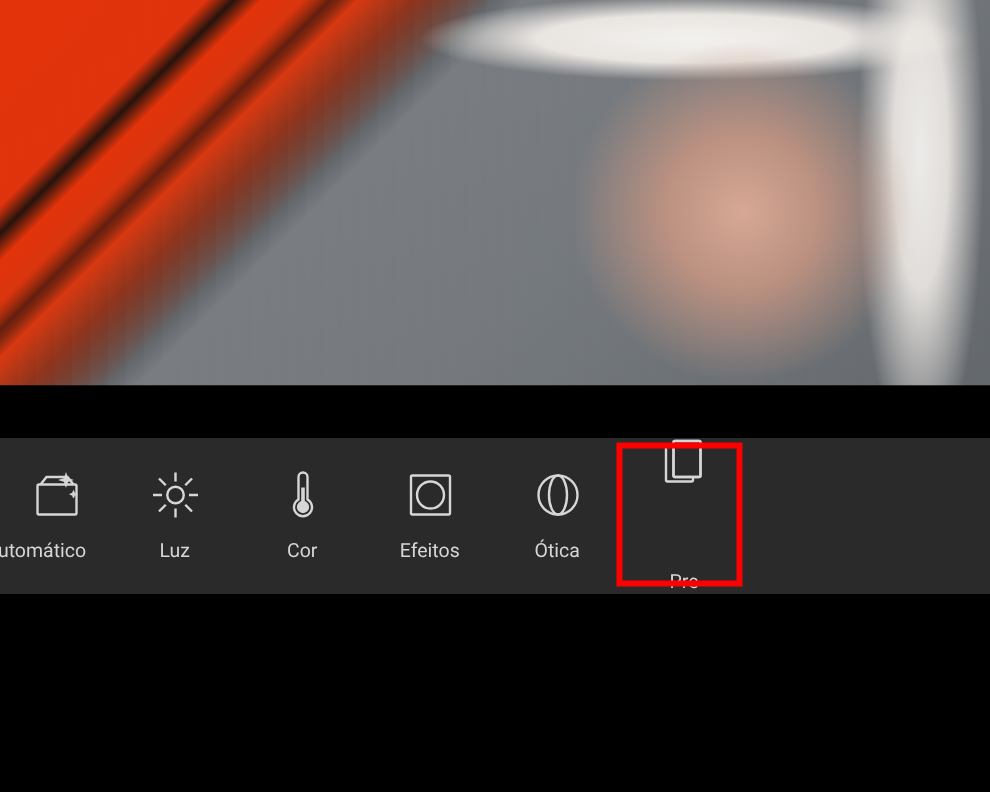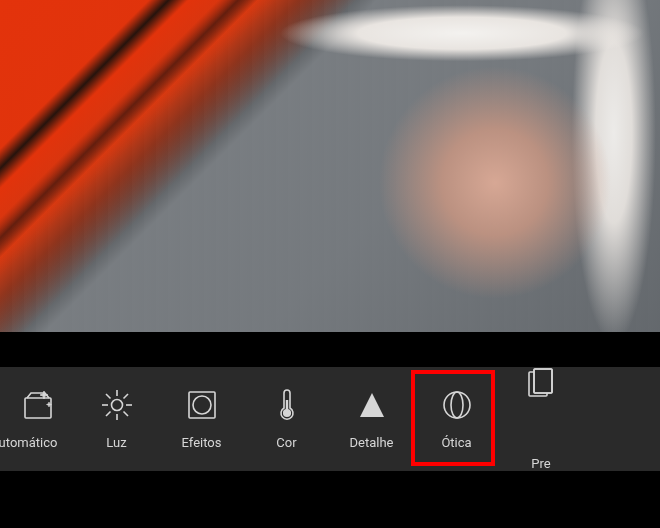--- a/index.html
+++ b/index.html
@@ -1,17 +1,17 @@
 <!DOCTYPE html>
 <html><head>
   <meta charset="utf-8">
   <style>
     * { margin: 0; padding: 0; box-sizing: border-box; }
     html, body { width: 660px; height: 528px; overflow: hidden; font-family: -apple-system, BlinkMacSystemFont, "Segoe UI", Roboto, sans-serif; background: #000; }
-    .viewport { width: 660px; height: 471px; display: flex; flex-direction: column; }
+    .viewport { width: 660px; height: 396px; display: flex; flex-direction: column; }
     .photo-area { flex: 1; position: relative; overflow: hidden; background: #000; }
     .photo {
       position: absolute; inset: 0; bottom: 35px;
       background:
         radial-gradient(circle at 75% 55%, rgba(220,170,150,0.95) 0%, rgba(200,150,130,0.85) 10%, rgba(180,130,110,0) 22%),
         radial-gradient(ellipse 260px 40px at 70% 10%, rgba(250,248,245,0.95) 0%, rgba(245,240,235,0.9) 40%, rgba(245,240,235,0) 70%),
         radial-gradient(ellipse 60px 300px at 93% 40%, rgba(250,248,245,0.9) 0%, rgba(245,240,235,0.85) 30%, rgba(245,240,235,0) 70%),
         linear-gradient(135deg, rgba(230,50,10,0.9) 0%, rgba(230,50,10,0.8) 15%, rgba(20,15,12,0.9) 17%, rgba(230,50,10,0.85) 19%, rgba(230,50,10,0.0) 28%),
         linear-gradient(135deg, rgba(230,60,15,0.85) 0%, rgba(230,60,15,0.85) 22%, rgba(15,12,10,0.8) 24%, rgba(230,60,15,0.9) 26%, rgba(230,60,15,0) 36%),
         linear-gradient(135deg, rgba(150,155,160,0) 30%, rgba(140,145,150,0.8) 38%, rgba(130,135,140,0.85) 60%, rgba(110,115,120,0.85) 100%),
@@ -82,46 +82,38 @@
           <line x1="6" y1="28" x2="10.5" y2="23.5"></line>
           <line x1="23.5" y1="10.5" x2="28" y2="6"></line>
         </svg>
       </span>
       <span class="label">Luz</span>
     </div>
 
     <div class="tool">
       <span class="icon">
         <svg viewBox="0 0 34 34">
-          <rect x="4" y="4" width="26" height="26" rx="1"></rect>
-          <circle cx="17" cy="17" r="9"></circle>
-        </svg>
-      </span>
-      <span class="label">Efeitos</span>
-    </div>
-
-    <div class="tool">
-      <span class="icon">
-        <svg viewBox="0 0 34 34">
           <path d="M14 5 a3 3 0 0 1 6 0 v15 a6 6 0 1 1 -6 0 z"></path>
           <circle cx="17" cy="25" r="3.3" fill="#d6d6d6"></circle>
           <line x1="17" y1="12" x2="17" y2="23" stroke-width="2.4"></line>
         </svg>
       </span>
       <span class="label">Cor</span>
     </div>
 
     <div class="tool">
       <span class="icon">
         <svg viewBox="0 0 34 34">
-          <path d="M17 5 L29 29 L5 29 Z" fill="#d6d6d6" stroke="none"></path>
+          <rect x="4" y="4" width="26" height="26" rx="1"></rect>
+          <circle cx="17" cy="17" r="9"></circle>
         </svg>
       </span>
-      <span class="label">Detalhe</span>
+      <span class="label">Efeitos</span>
     </div>
+
 
     <div class="tool">
       <span class="icon">
         <svg viewBox="0 0 34 34">
           <circle cx="17" cy="17" r="13"></circle>
           <ellipse cx="17" cy="17" rx="6" ry="13"></ellipse>
         </svg>
       </span>
       <span class="label">Ótica</span>
     </div>

